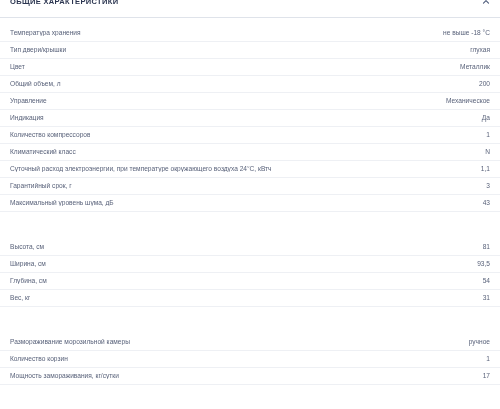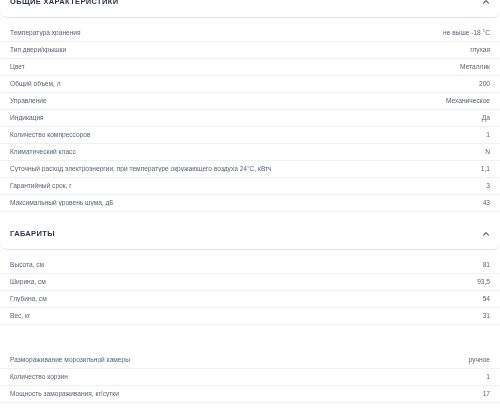--- a/index.html
+++ b/index.html
@@ -24,21 +24,20 @@
   
   .section-header {
     display: flex;
     align-items: center;
     justify-content: space-between;
     padding: 0 10px 14px 10px;
     height: 18px;
     border-bottom: 1px solid #dfe3ea;
     cursor: pointer;
     user-select: none;
-    border-radius: 7px;
   }
   .section-title {
     font-size: 7.5px;
     font-weight: bold;
     letter-spacing: 0.35px;
     color: #2b3550;
     text-transform: uppercase;
     line-height: 1;
     white-space: nowrap;
   }
@@ -141,28 +140,20 @@
           <span class="row-value">3</span>
         </div>
         <div class="row">
           <span class="row-label">Максимальный уровень шума, дБ</span>
           <span class="row-value">43</span>
         </div>
       </div>
     </div>
     <div class="section-gap"></div>
     <div class="section">
-      <div class="section-header">
-        <span class="section-title">ГАБАРИТЫ</span>
-        <span class="chevron">
-          <svg viewBox="0 0 12 12" width="8" height="8" aria-hidden="true">
-            <path d="M2.2 7.6 L6 3.9 L9.8 7.6" fill="none" stroke="#4a5878" stroke-width="1.6" stroke-linecap="round" stroke-linejoin="round"></path>
-          </svg>
-        </span>
-      </div>
       <div class="section-body">
         <div class="row">
           <span class="row-label">Высота, см</span>
           <span class="row-value">81</span>
         </div>
         <div class="row">
           <span class="row-label">Ширина, см</span>
           <span class="row-value">93,5</span>
         </div>
         <div class="row">

